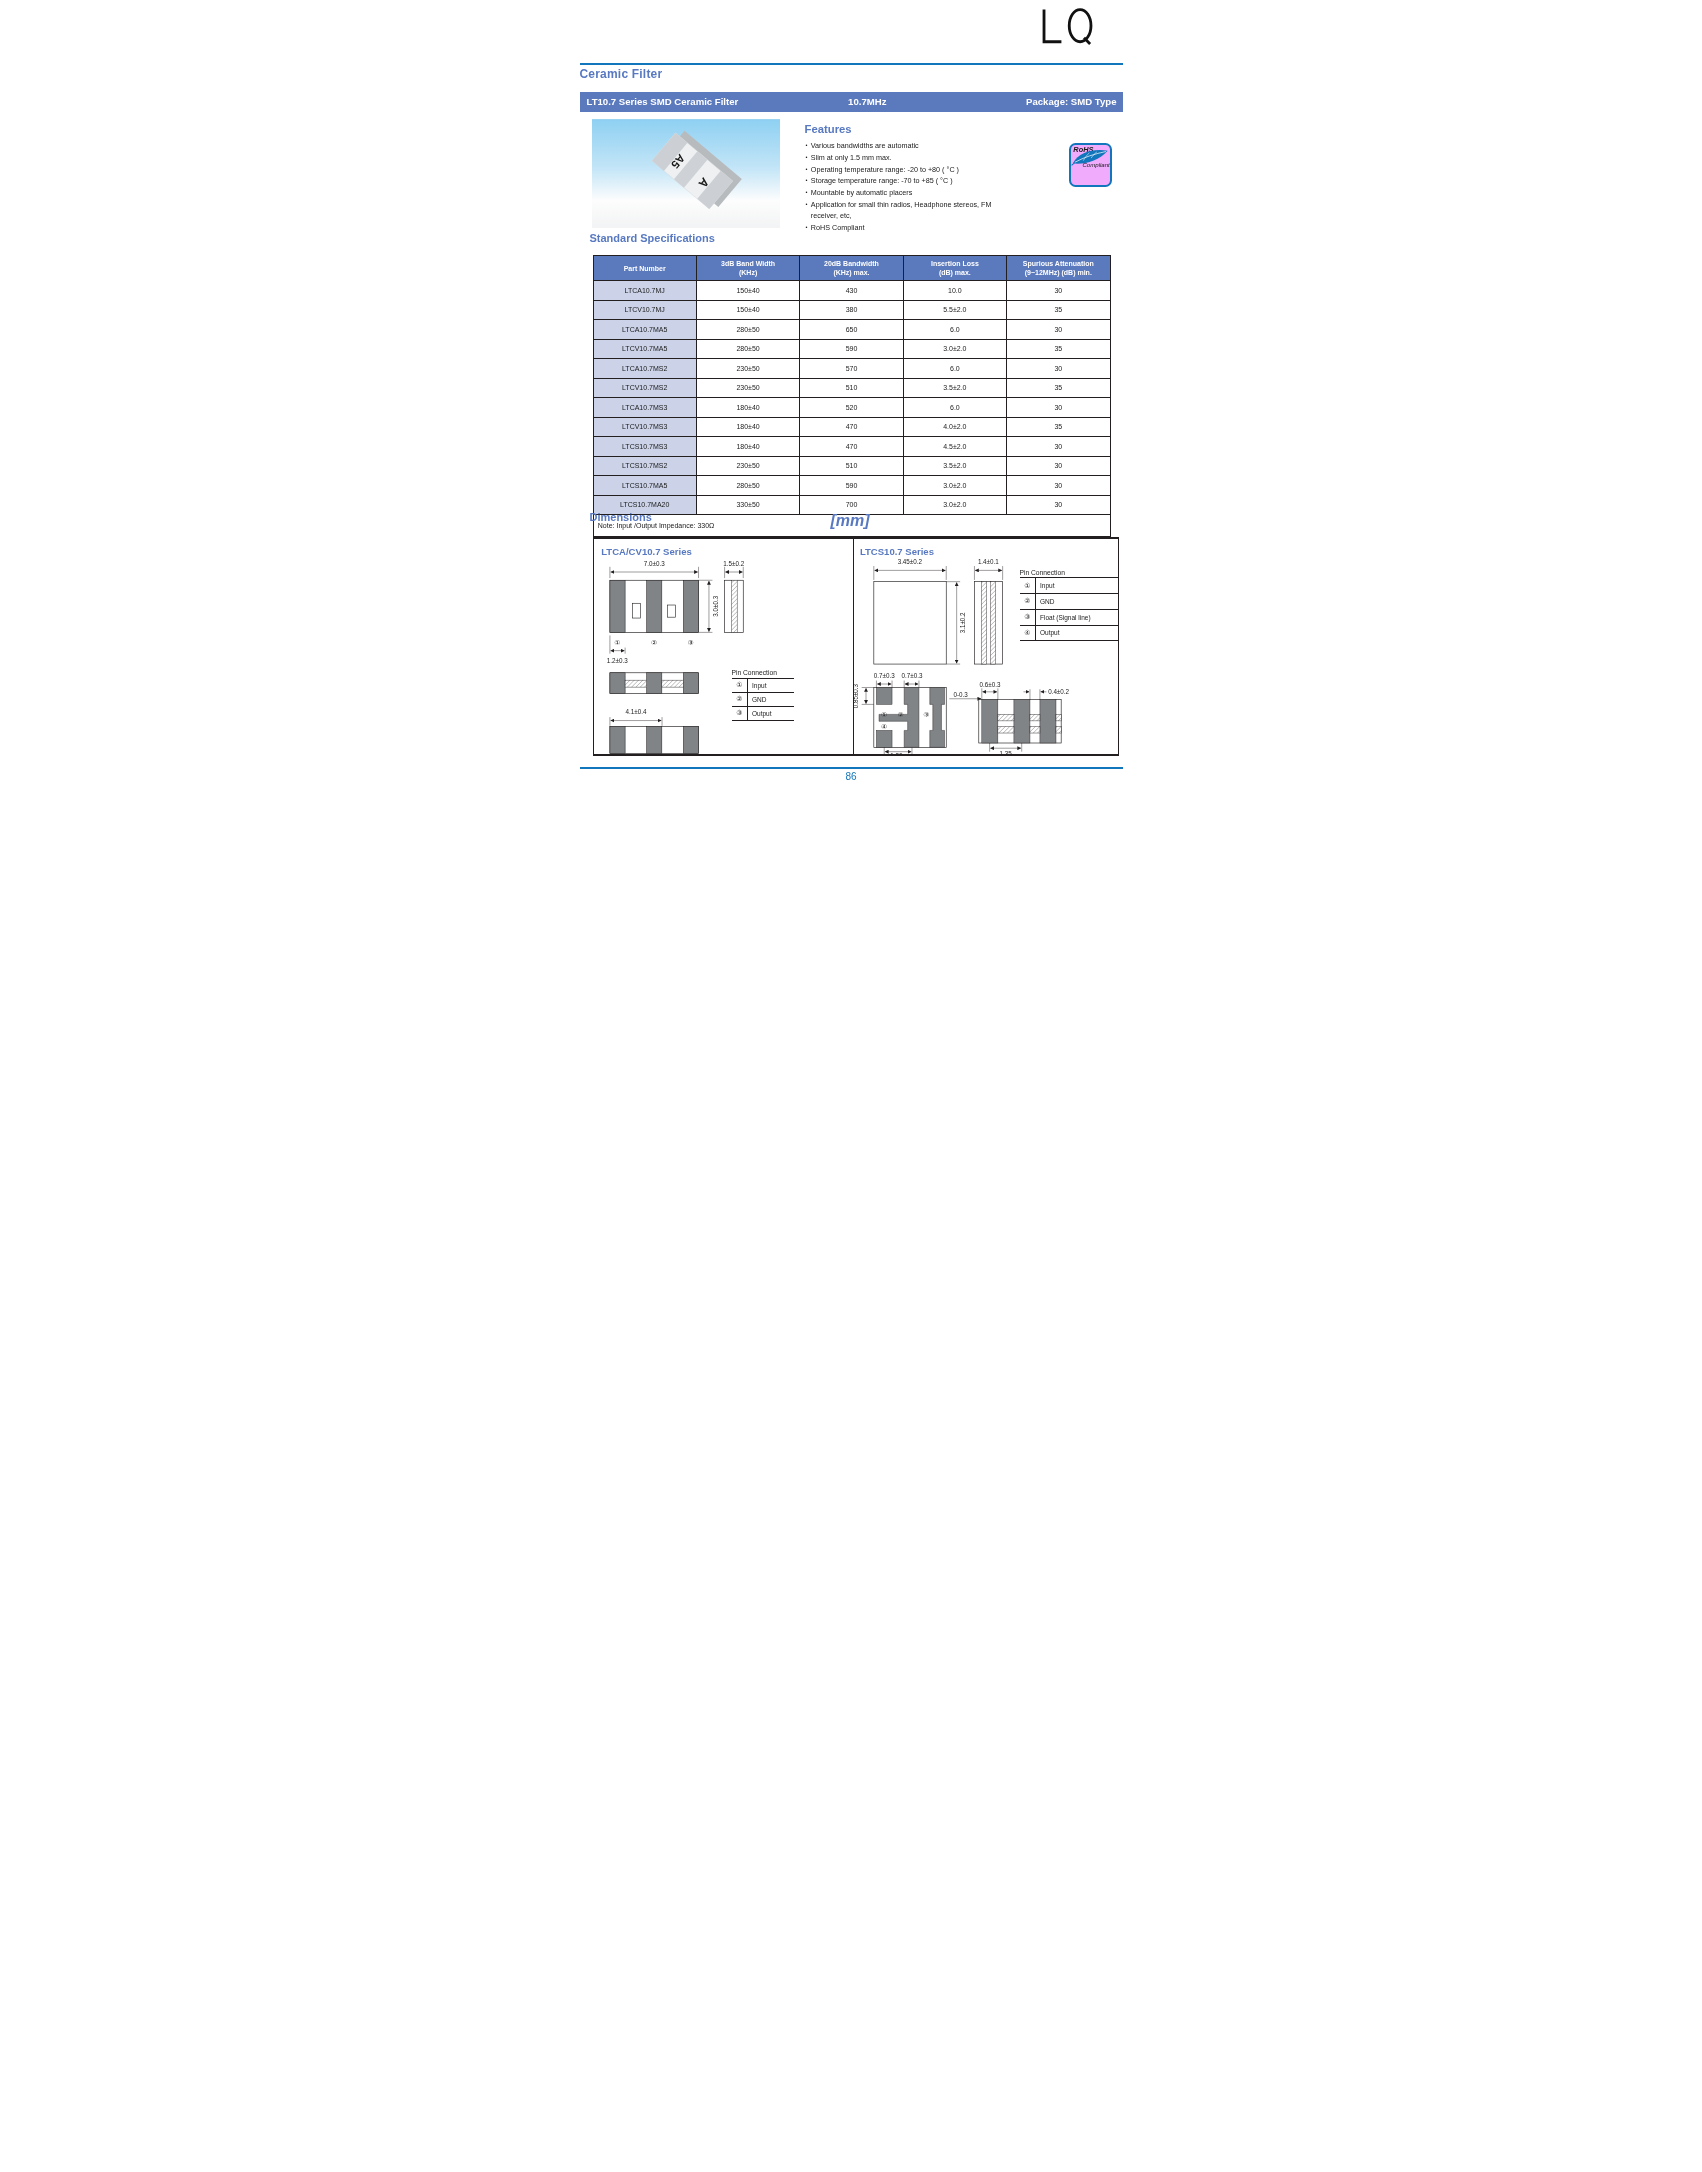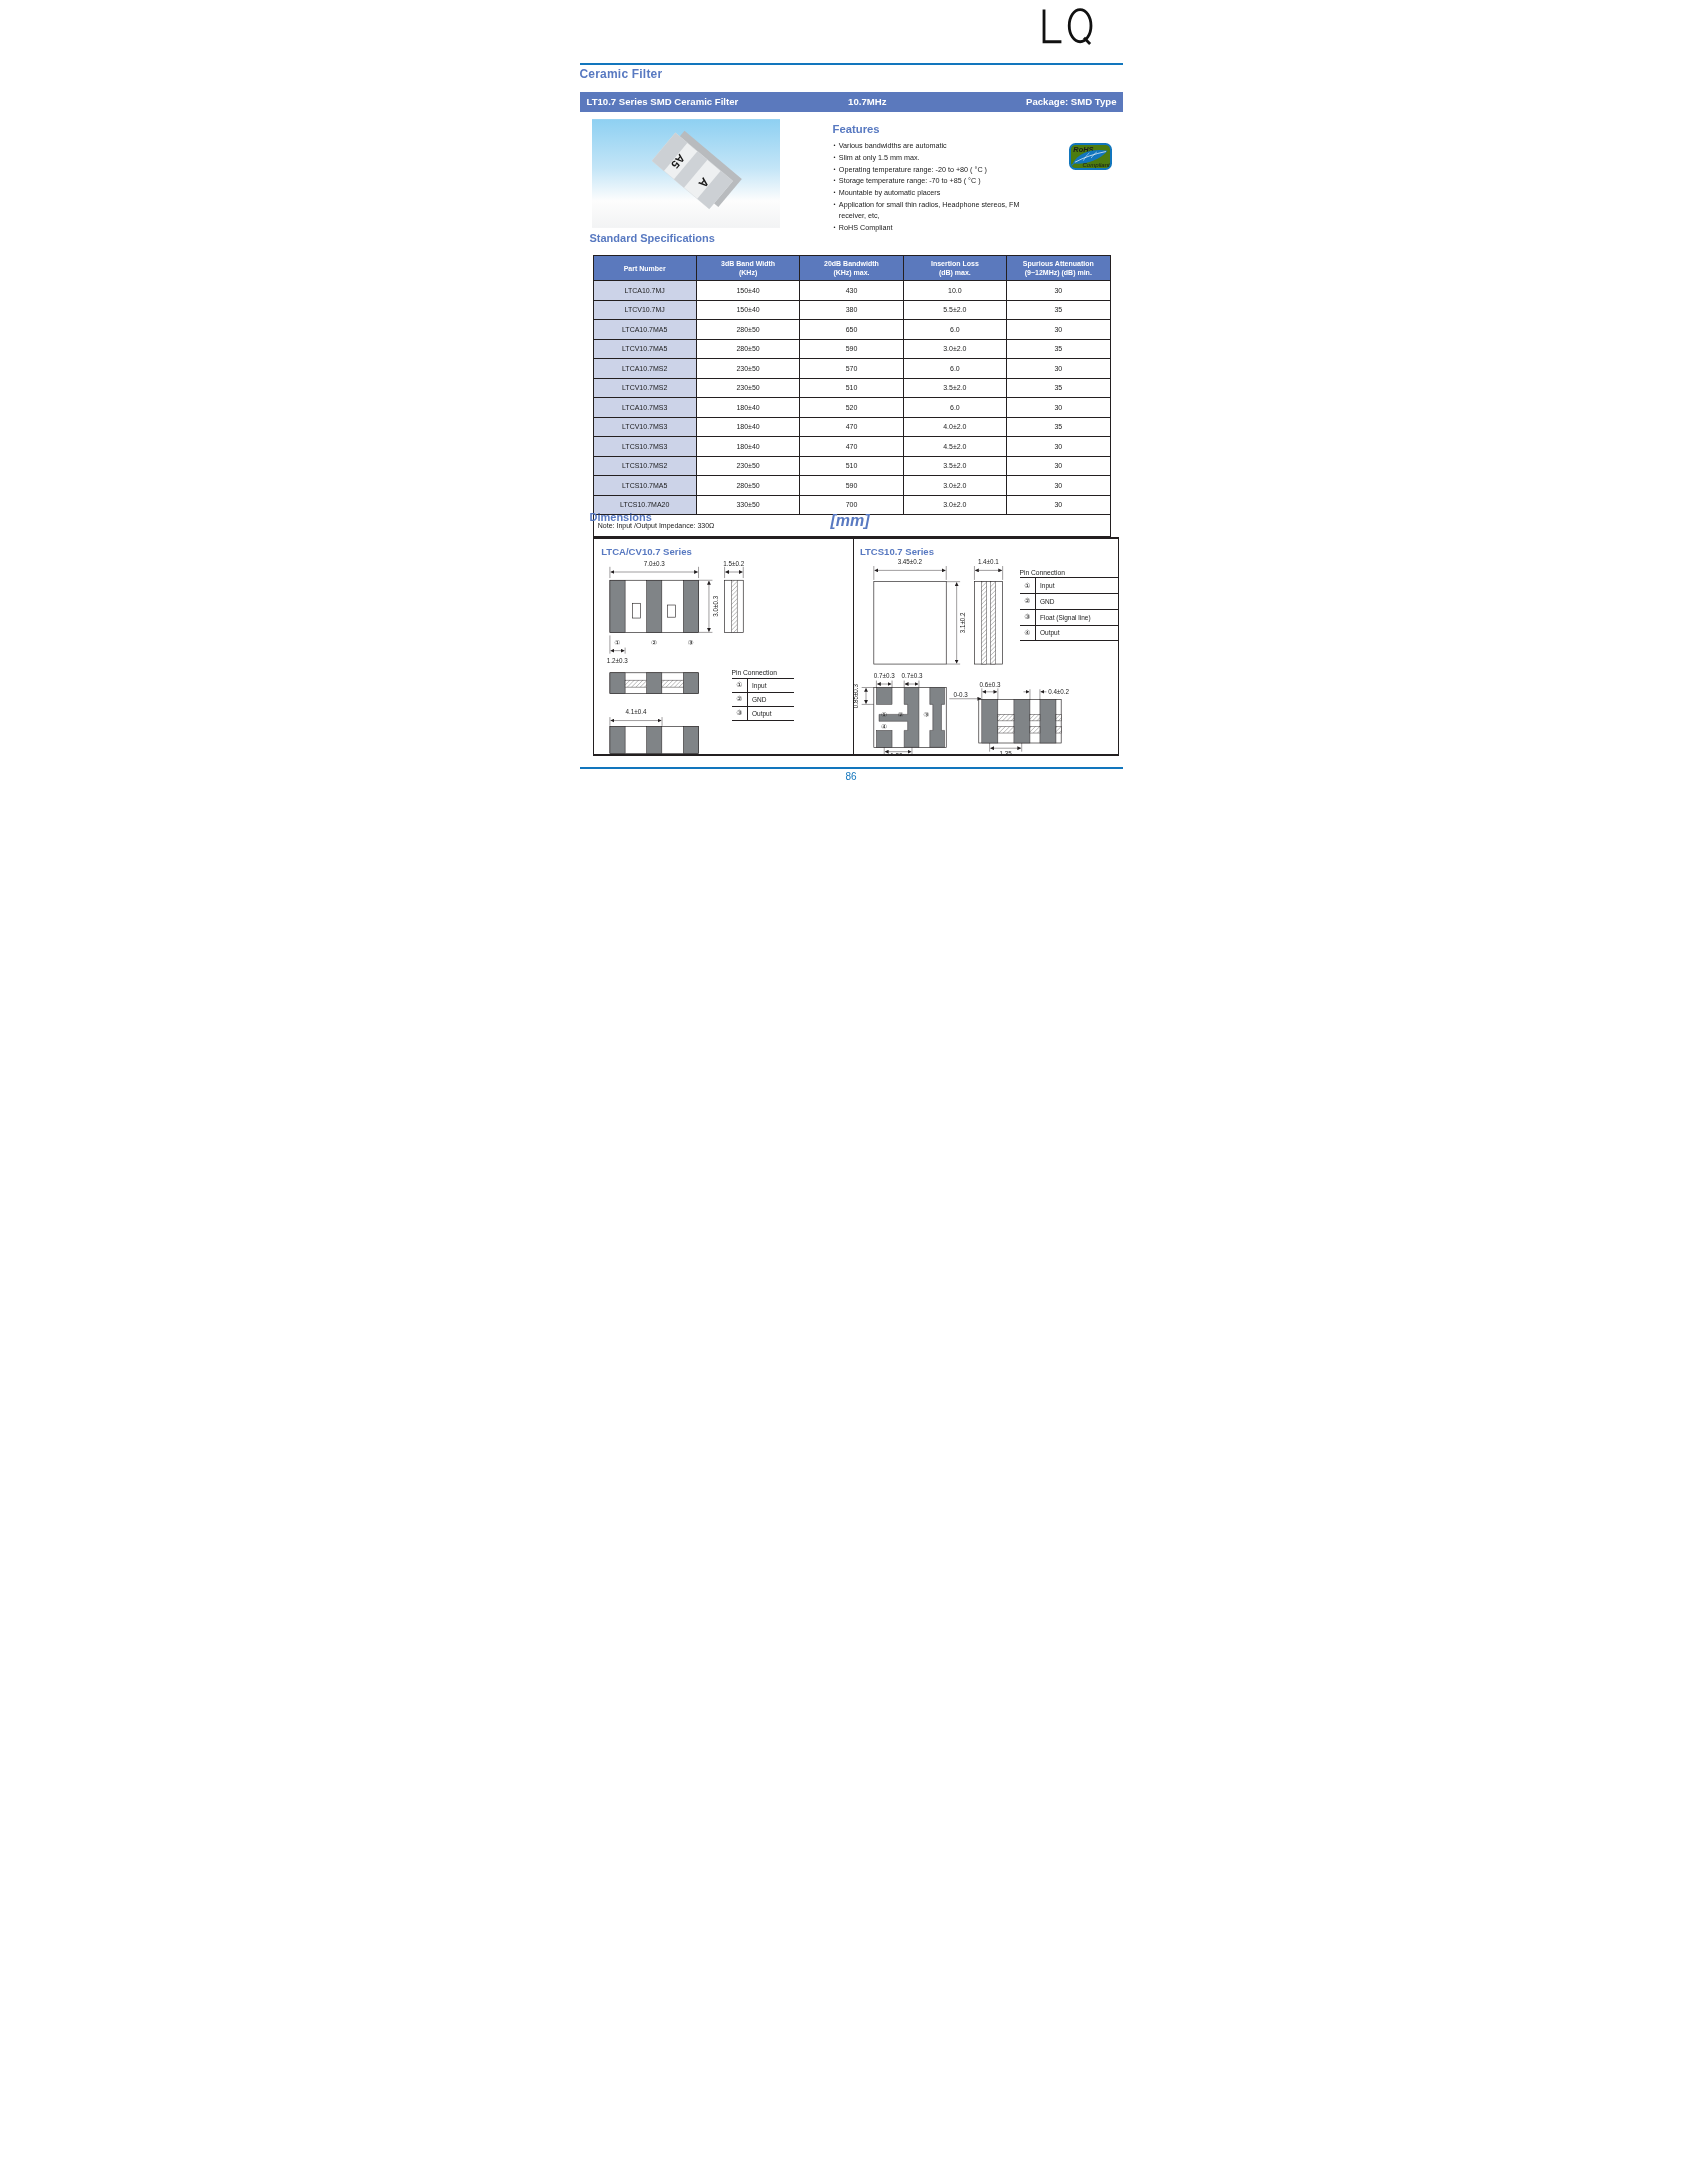--- a/index.html
+++ b/index.html
@@ -14,30 +14,30 @@
   .header-bar{position:absolute;left:12px;top:92px;width:543px;height:20.4px;background:#5b79bd;}
   .header-bar span{position:absolute;top:0;line-height:20.4px;color:#fff;font-weight:bold;font-size:9.6px;white-space:nowrap;}
   .hb-left{left:7px;}
   .hb-center{left:53%;transform:translateX(-50%);}
   .hb-right{right:6px;}
 
   
   .photo{position:absolute;left:24px;top:119px;width:188px;height:109px;}
 
   
-  .features{position:absolute;left:237px;top:123px;width:265px;margin-left:28px;}
+  .features{position:absolute;left:237px;top:123px;width:265px;}
   .features h2{margin:0 0 5.2px 0;font-size:11.3px;color:#5879c1;}
   .features ul{list-style:none;margin:0;padding:0;}
   .features li{display:flex;font-size:7.2px;line-height:11.7px;color:#1a1a1a;}
   .features .bullet{font-size:5.6px;margin:0 3.5px 0 0.9px;}
   .features .ftext{white-space:pre-line;}
 
   
-  .rohs{position:absolute;left:501px;top:143px;width:43px;height:27px;border:2.2px solid #1276bd;
-        border-radius:6.5px;box-sizing:border-box;background:#4d7c0f;}
+  .rohs{position:absolute;left:501px;top:143px;width:43px;height:44px;border:2.2px solid #1276bd;
+        border-radius:6.5px;box-sizing:border-box;background:#f0abfc;}
 
   
   .spec-heading{position:absolute;left:22px;top:232px;margin:0;font-size:11px;color:#5879c1;}
   .spec-table{position:absolute;left:25px;top:255px;width:518px;border-collapse:collapse;
               table-layout:fixed;}
   .spec-table th,.spec-table td{border:0.9px solid #231f20;text-align:center;}
   .spec-table{border:1.7px solid #231f20;}
   .spec-table th{background:#5b79bd;color:#fff;font-size:7px;font-weight:bold;
                  padding:3px 0.9px;white-space:pre-line;line-height:1.3;border-bottom-width:1.7px;height:18px;}
   .spec-table td{font-size:7px;height:16.5px;border-top-width:1.3px;background:#fff;}

